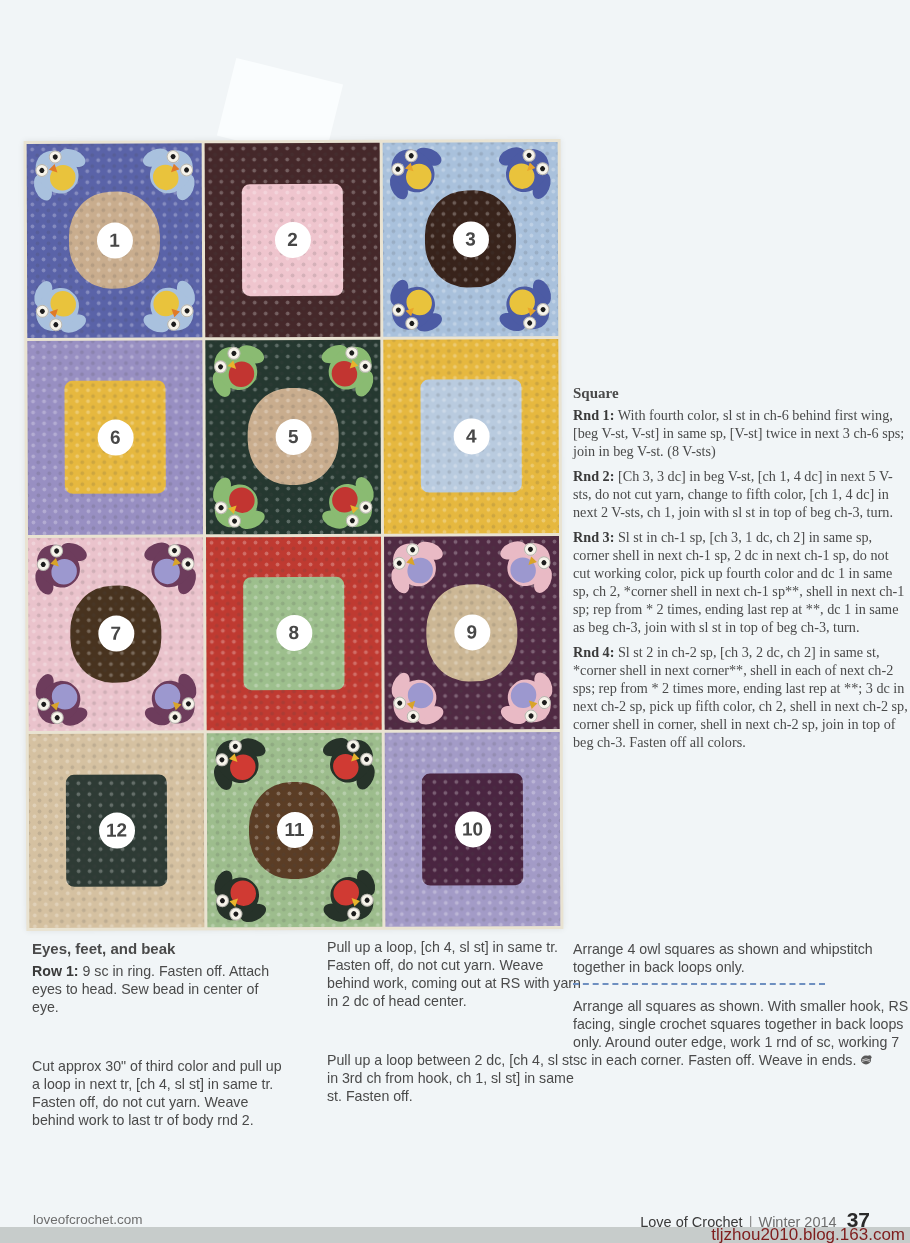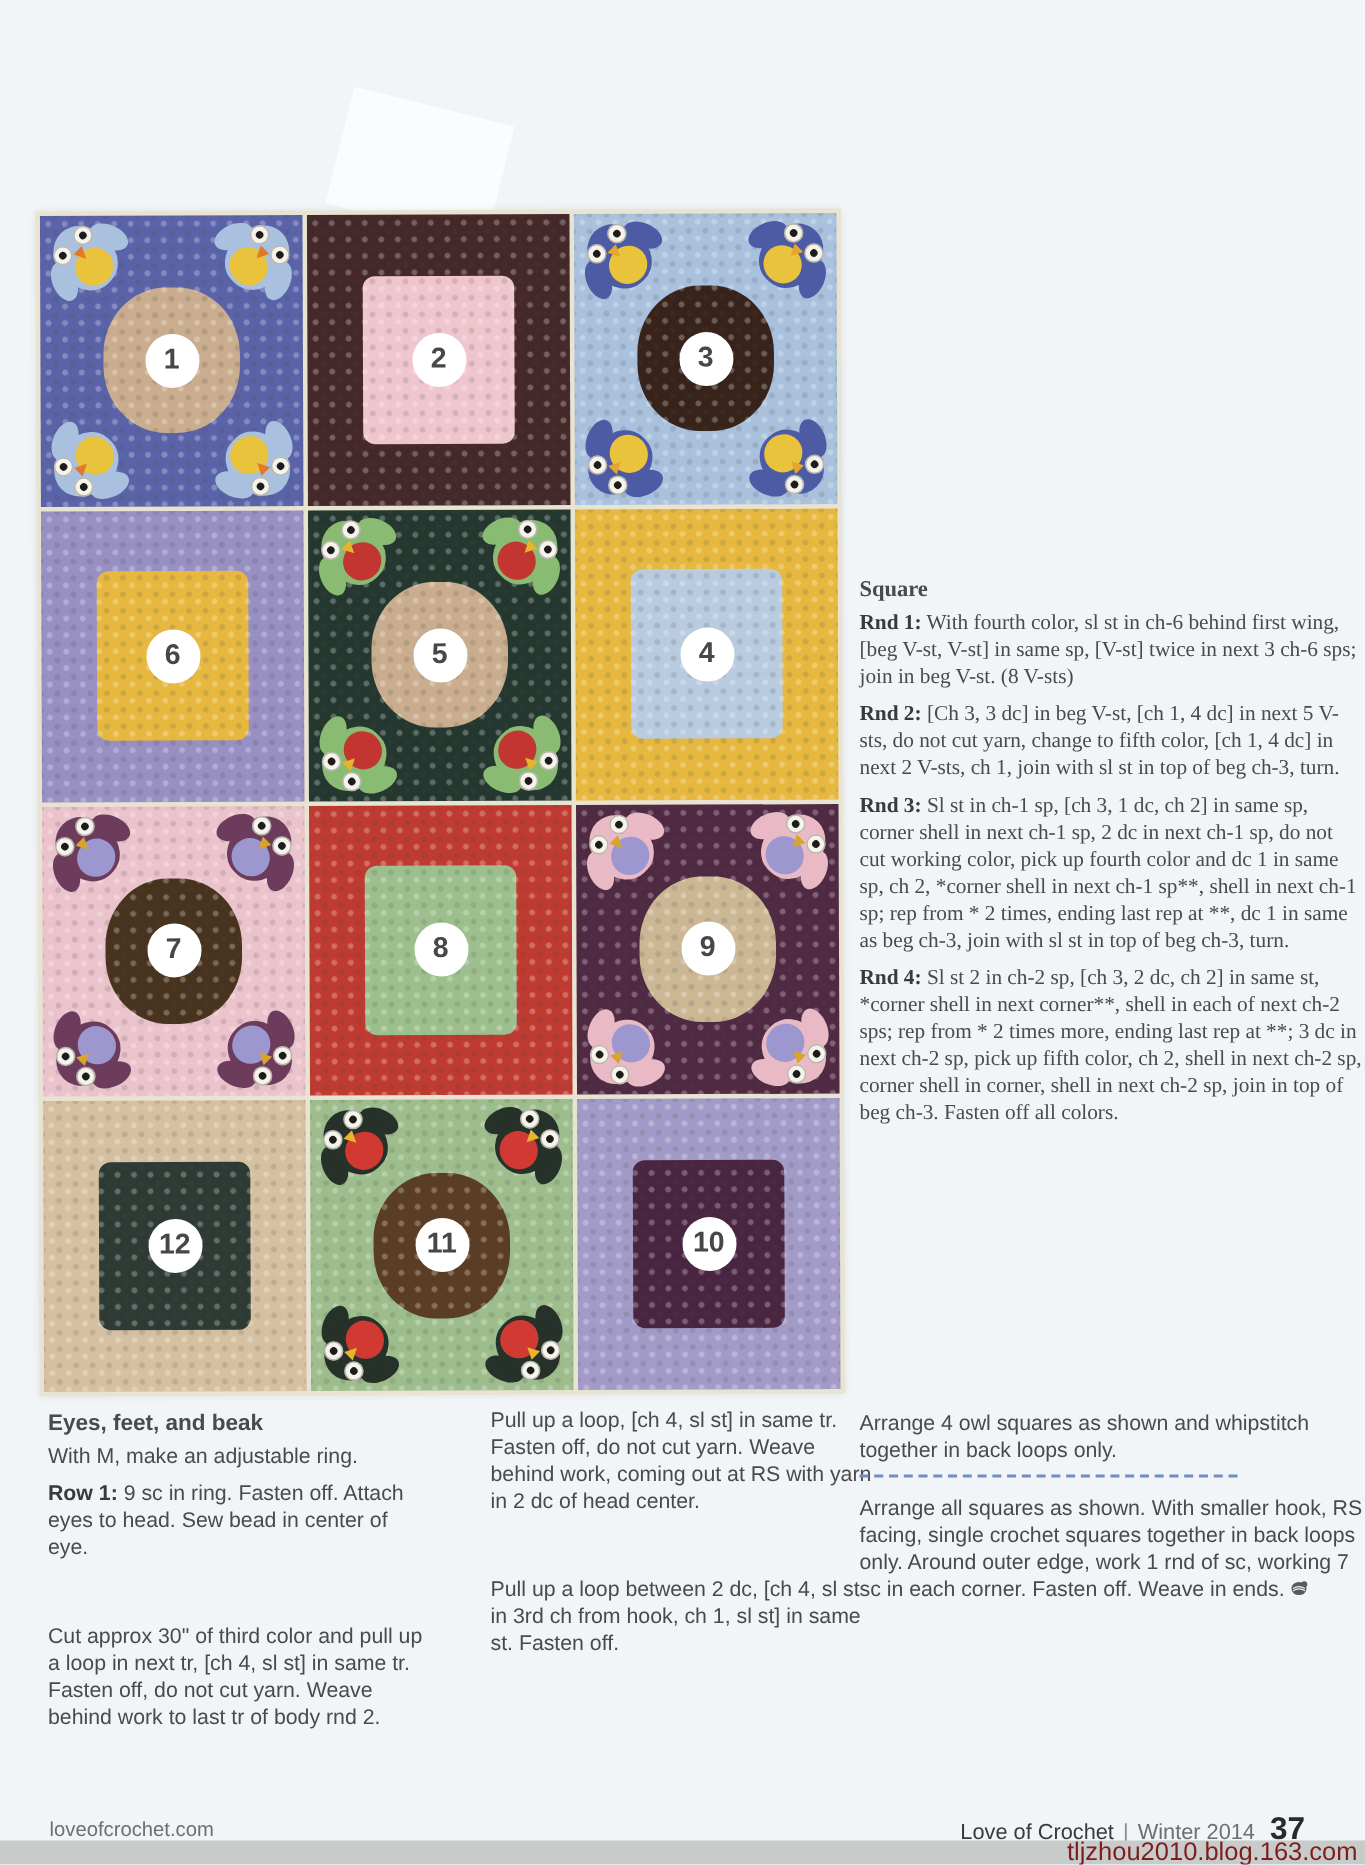--- a/index.html
+++ b/index.html
@@ -372,21 +372,20 @@
 <div class="col-square txt">
   <h3 class="subhead">Square</h3>
   <p><b>Rnd 1:</b> <span>With fourth color, sl st in ch-6 behind first wing, [beg V-st, V-st] in same sp, [V-st] twice in next 3 ch-6 sps; join in beg V-st. (8 V-sts)</span></p>
   <p><b>Rnd 2:</b> <span>[Ch 3, 3 dc] in beg V-st, [ch 1, 4 dc] in next 5 V-sts, do not cut yarn, change to fifth color, [ch 1, 4 dc] in next 2 V-sts, ch 1, join with sl st in top of beg ch-3, turn.</span></p>
   <p><b>Rnd 3:</b> <span>Sl st in ch-1 sp, [ch 3, 1 dc, ch 2] in same sp, corner shell in next ch-1 sp, 2 dc in next ch-1 sp, do not cut working color, pick up fourth color and dc 1 in same sp, ch 2, *corner shell in next ch-1 sp**, shell in next ch-1 sp; rep from * 2 times, ending last rep at **, dc 1 in same as beg ch-3, join with sl st in top of beg ch-3, turn.</span></p>
   <p><b>Rnd 4:</b> <span>Sl st 2 in ch-2 sp, [ch 3, 2 dc, ch 2] in same st, *corner shell in next corner**, shell in each of next ch-2 sps; rep from * 2 times more, ending last rep at **; 3 dc in next ch-2 sp, pick up fifth color, ch 2, shell in next ch-2 sp, corner shell in corner, shell in next ch-2 sp, join in top of beg ch-3. Fasten off all colors.</span></p>
 </div>
 
 <div class="col-left txt">
   <h3 class="subhead">Eyes, feet, and beak</h3>
-  <p>With M, make an adjustable ring.</p>
   <p><b>Row 1:</b> <span>9 sc in ring. Fasten off. Attach eyes to head. Sew bead in center of eye.</span></p>
   <div class="gap-big"></div>
   <p>Cut approx 30" of third color and pull up a loop in next tr, [ch 4, sl st] in same tr. Fasten off, do not cut yarn. Weave behind work to last tr of body rnd 2.</p>
 </div>
 
 <div class="col-mid txt">
   <p>Pull up a loop, [ch 4, sl st] in same tr. Fasten off, do not cut yarn. Weave behind work, coming out at RS with yarn in 2 dc of head center.</p>
   <div class="gap-big"></div>
   <p>Pull up a loop between 2 dc, [ch 4, sl st in 3rd ch from hook, ch 1, sl st] in same st. Fasten off.</p>
 </div>

